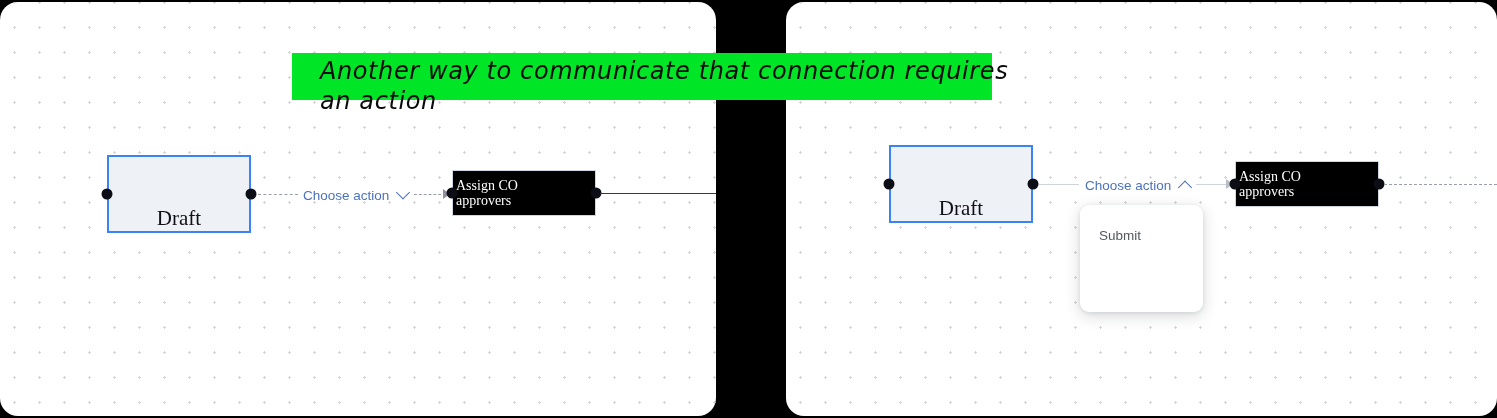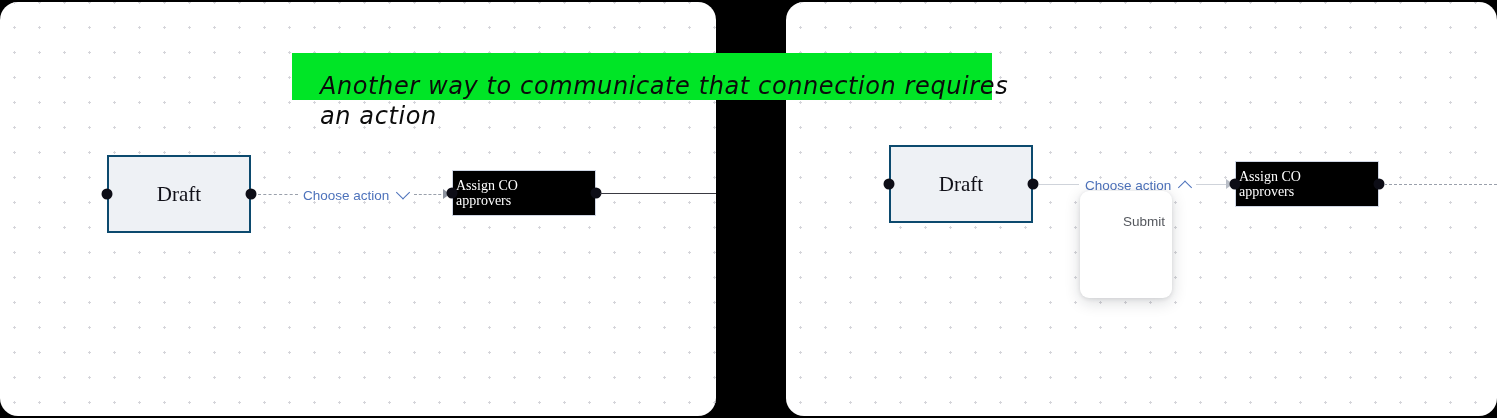--- a/index.html
+++ b/index.html
@@ -43,24 +43,25 @@
   
   .node {
     position: absolute;
     box-sizing: border-box;
     display: flex;
     align-items: center;
     font-family: "Liberation Serif", serif;
   }
   .node-draft {
     background: #eef1f5;
-    border: 2px solid #0c4a6e;
+    border: 2px solid #3b82f6;
     justify-content: center;
     font-size: 21px;
     color: #101018;
+    align-items: flex-end;
   }
   .node-assign {
     background: #000000;
     border: 1.5px solid #cfd6e4;
     color: #ffffff;
     font-size: 14px;
     line-height: 1.08;
     padding-left: 3px;
     padding-right: 6px;
   }
@@ -165,21 +166,20 @@
   .annotation-text {
     position: relative;
     font-family: "DejaVu Sans", sans-serif;
     font-style: italic;
     font-size: 24px;
     line-height: 30px;
     letter-spacing: 0.6px;
     color: #0b0b0b;
     padding: 6px 0 0 28px;
     width: 700px;
-    margin-top: 15px;
   }
 </style>
 </head>
 <body>
 
 <div class="stage">
 
   <div class="panel panel-left">
     <div class="dotgrid"></div>
 
@@ -234,21 +234,21 @@
       <div>
         <span class="node-label">Assign CO</span>
         <span class="node-label">approvers</span>
       </div>
     </div>
     <div class="handle" style="left:449px; top:182px;"></div>
     <div class="handle" style="left:593px; top:182px;"></div>
 
     <div class="edge edge-dashed" style="left:598px; top:182px; width:113px;"></div>
 
-    <div class="dropdown" style="left:294px; top:189px; width:92px; height:107px;padding-left:24px;">
+    <div class="dropdown" style="left:294px; top:203px; width:123px; height:107px;">
       <div class="dropdown-item">Submit</div>
     </div>
   </div>
 
   <div class="annotation">
     <div class="annotation-highlight"></div>
     <div class="annotation-text">Another way to communicate that connection requires an action</div>
   </div>
 
 </div>

